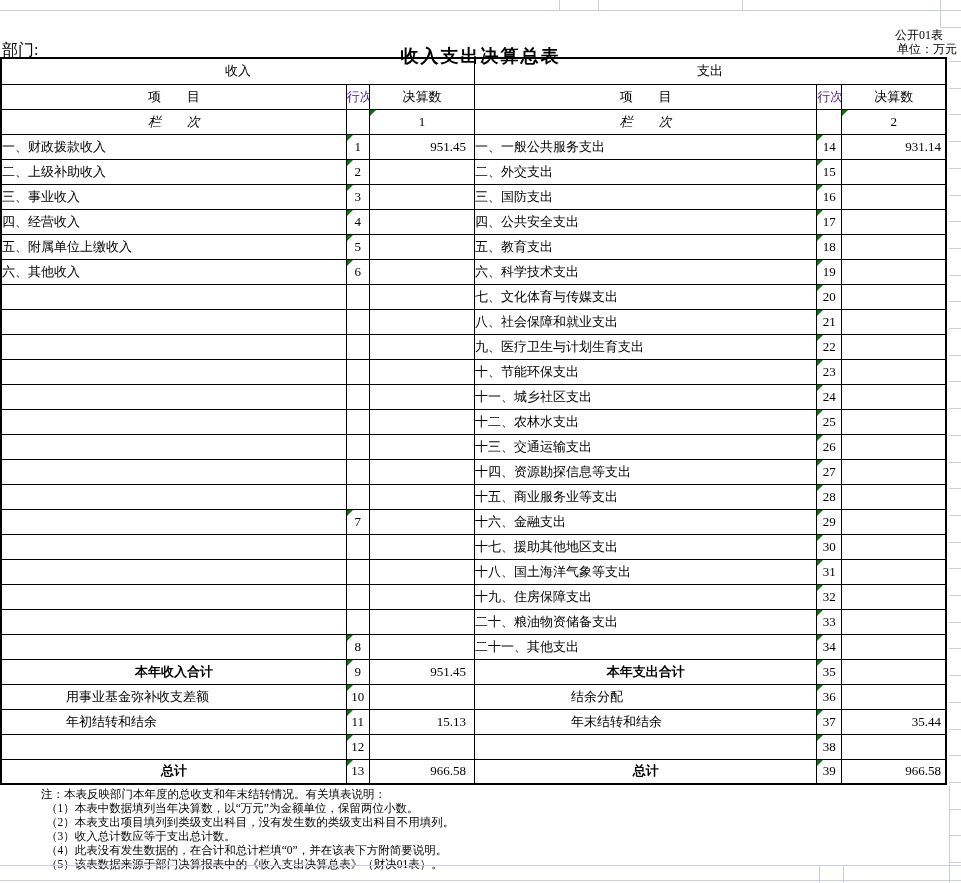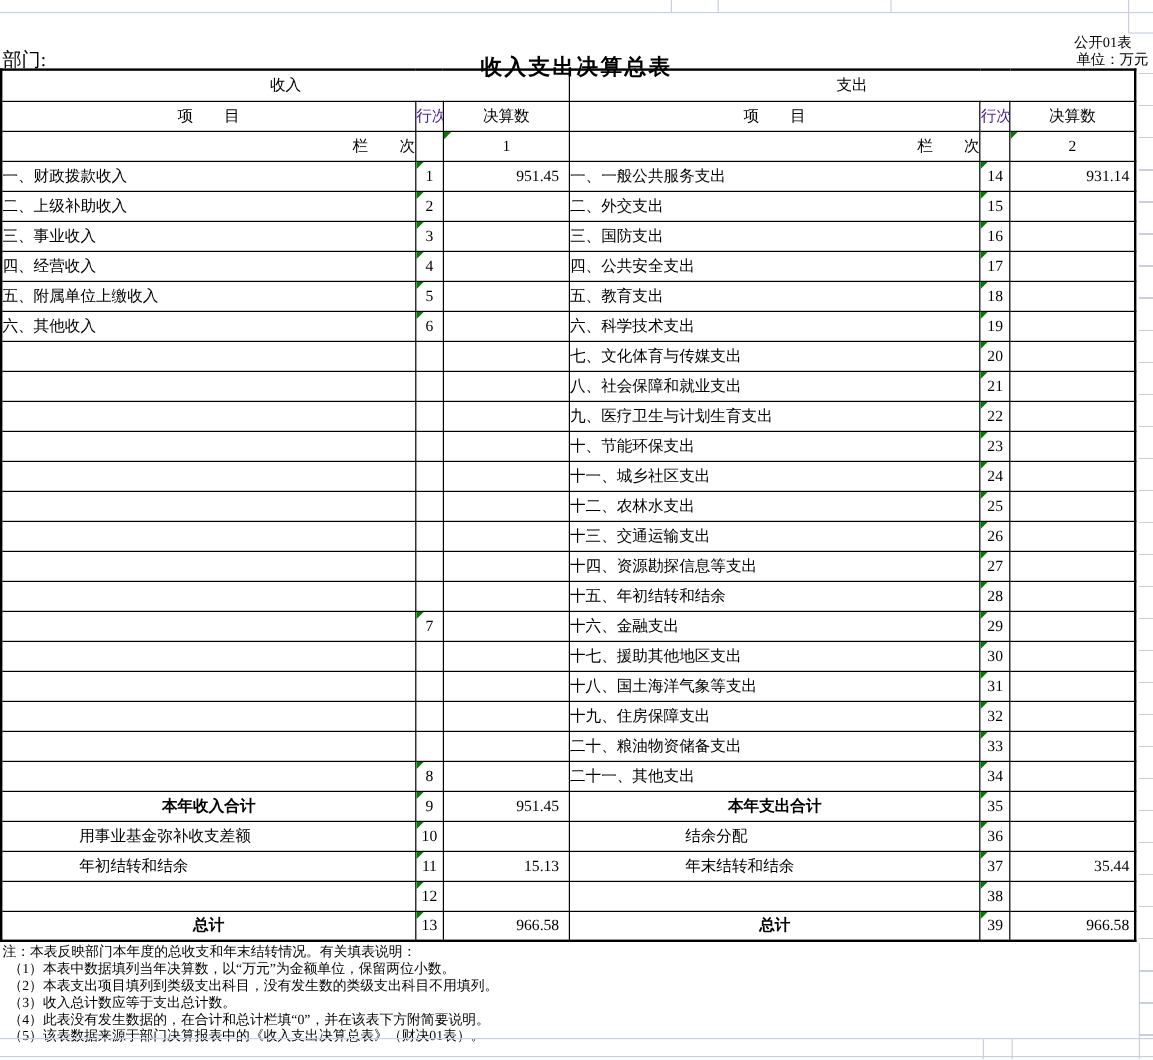--- a/index.html
+++ b/index.html
@@ -24,37 +24,37 @@
   table.sheet td,table.sheet th{
     border:1px solid #000;padding:0;font-weight:normal;
     overflow:hidden;white-space:nowrap;position:relative;
     font-size:13px;line-height:1.05;
   }
   tr.hdr1{height:26px;font-family:Liberation Serif, serif;}
   tr.hdr2,tr.hdr3,tr.data-row{height:25px;}
   .sec{font-size:15px;text-align:center;}
   .colhdr{font-size:14px;text-align:center;}
   .lnh{font-size:10px;color:#4c1d95;text-align:center;}
-  .lanci{font-size:14px;text-align:right;}
+  .lanci{font-size:14px;text-align:center;font-style:italic;}
   .cnum{text-align:center;font-size:13px;}
   td.item{text-align:left;padding-left:3px;}
   td.item.total{text-align:center;font-weight:bold;padding-left:0;}
   td.item.sub.l-side{padding-left:64px;}
   td.item.sub.r-side{padding-left:96px;}
   td.ln{text-align:center;font-size:12px;}
   td.num{text-align:right;}
   td.num.l-side{padding-right:8px;}
   td.num.r-side{padding-right:4px;}
   td.dv{border-left-width:2px;}
   .tri-mark{
     position:absolute;top:0;left:0;width:0;height:0;
     border-top:6px solid #007a00;border-right:6px solid transparent;
   }
   .notes{position:absolute;top:787px;left:2px;width:950px;font-size:11.5px;line-height:14px;}
-  .notes .note-line{white-space:nowrap;}
+  .notes .note-line{white-space:nowrap;margin-left:39px;}
   .notes .note-line.ind{padding-left:5px;}
   .right-strip{
     position:absolute;left:949px;top:57px;width:12px;height:826px;
     background:repeating-linear-gradient(to bottom,
       transparent 0px,transparent 4px,#c9cfdf 4px,#c9cfdf 5px,transparent 5px,transparent 26.7px);
   }
 </style>
 </head>
 <body>
 
@@ -213,21 +213,21 @@
           <td class="ln"></td>
           <td class="num l-side"></td>
           <td class="item r-side  dv">十四、资源勘探信息等支出</td>
           <td class="ln"><span class="tri-mark"></span>27</td>
           <td class="num r-side"></td>
         </tr>
         <tr class="data-row">
           <td class="item l-side"></td>
           <td class="ln"></td>
           <td class="num l-side"></td>
-          <td class="item r-side  dv">十五、年初结转和结余</td>
+          <td class="item r-side  dv">十五、商业服务业等支出</td>
           <td class="ln"><span class="tri-mark"></span>28</td>
           <td class="num r-side"></td>
         </tr>
         <tr class="data-row">
           <td class="item l-side"></td>
           <td class="ln"><span class="tri-mark"></span>7</td>
           <td class="num l-side"></td>
           <td class="item r-side  dv">十六、金融支出</td>
           <td class="ln"><span class="tri-mark"></span>29</td>
           <td class="num r-side"></td>

